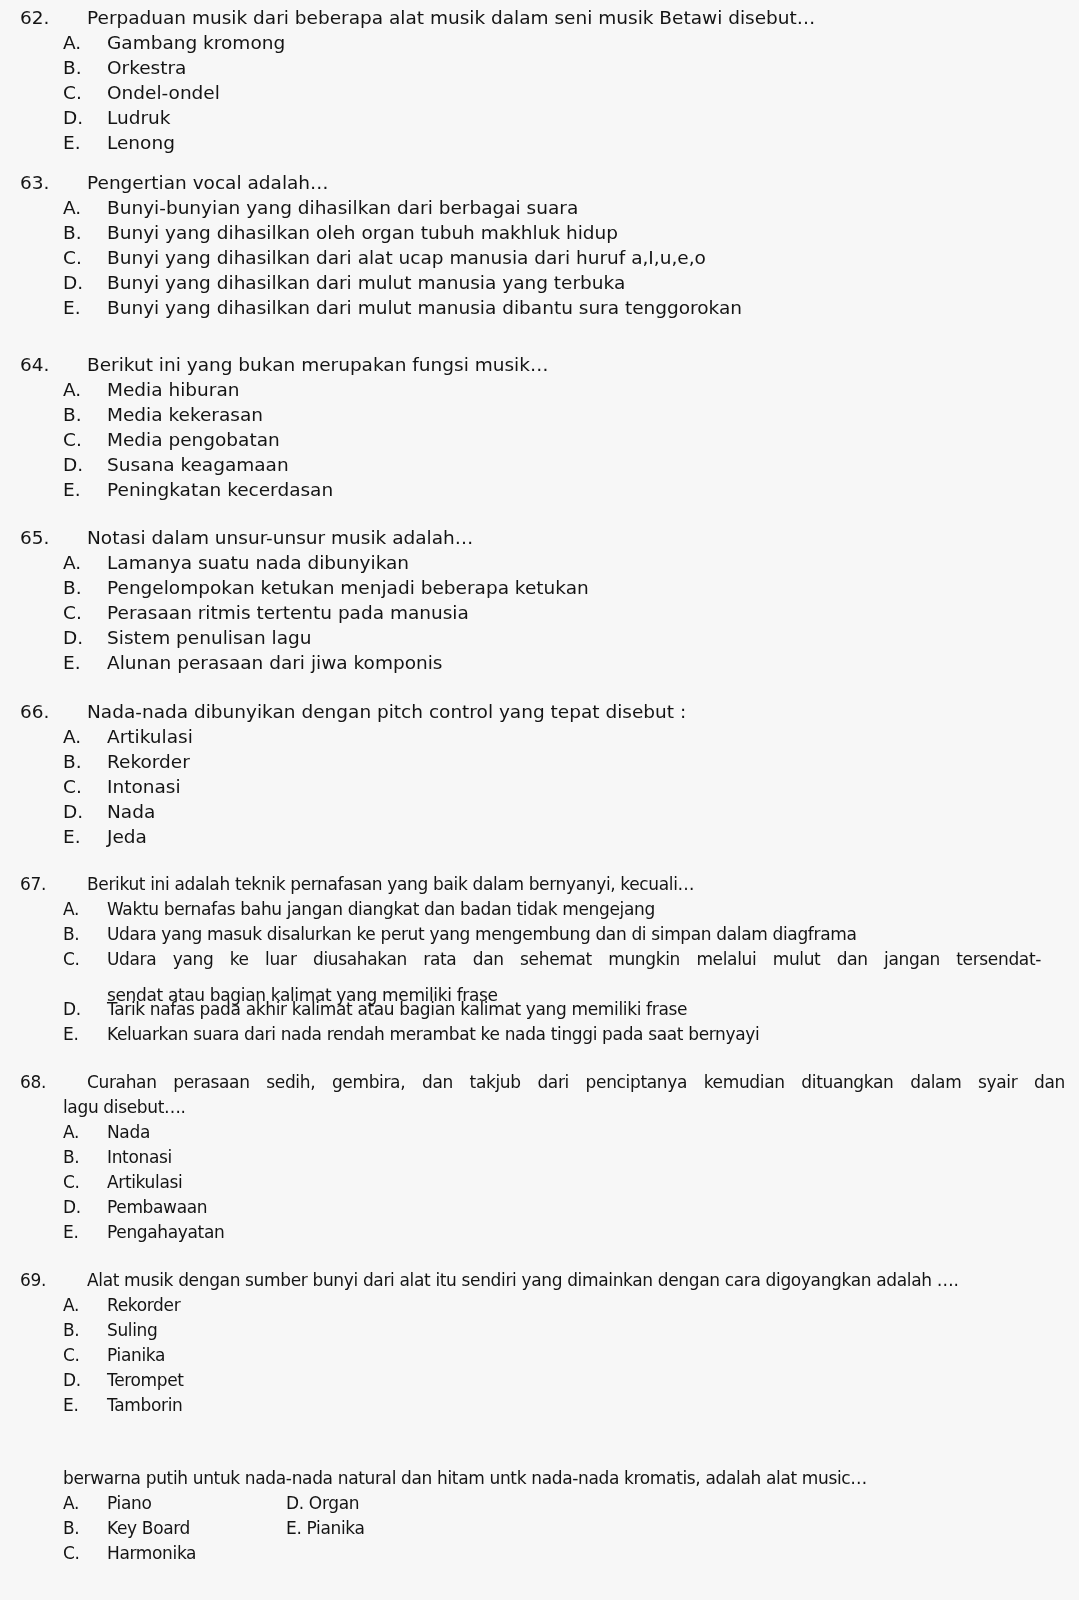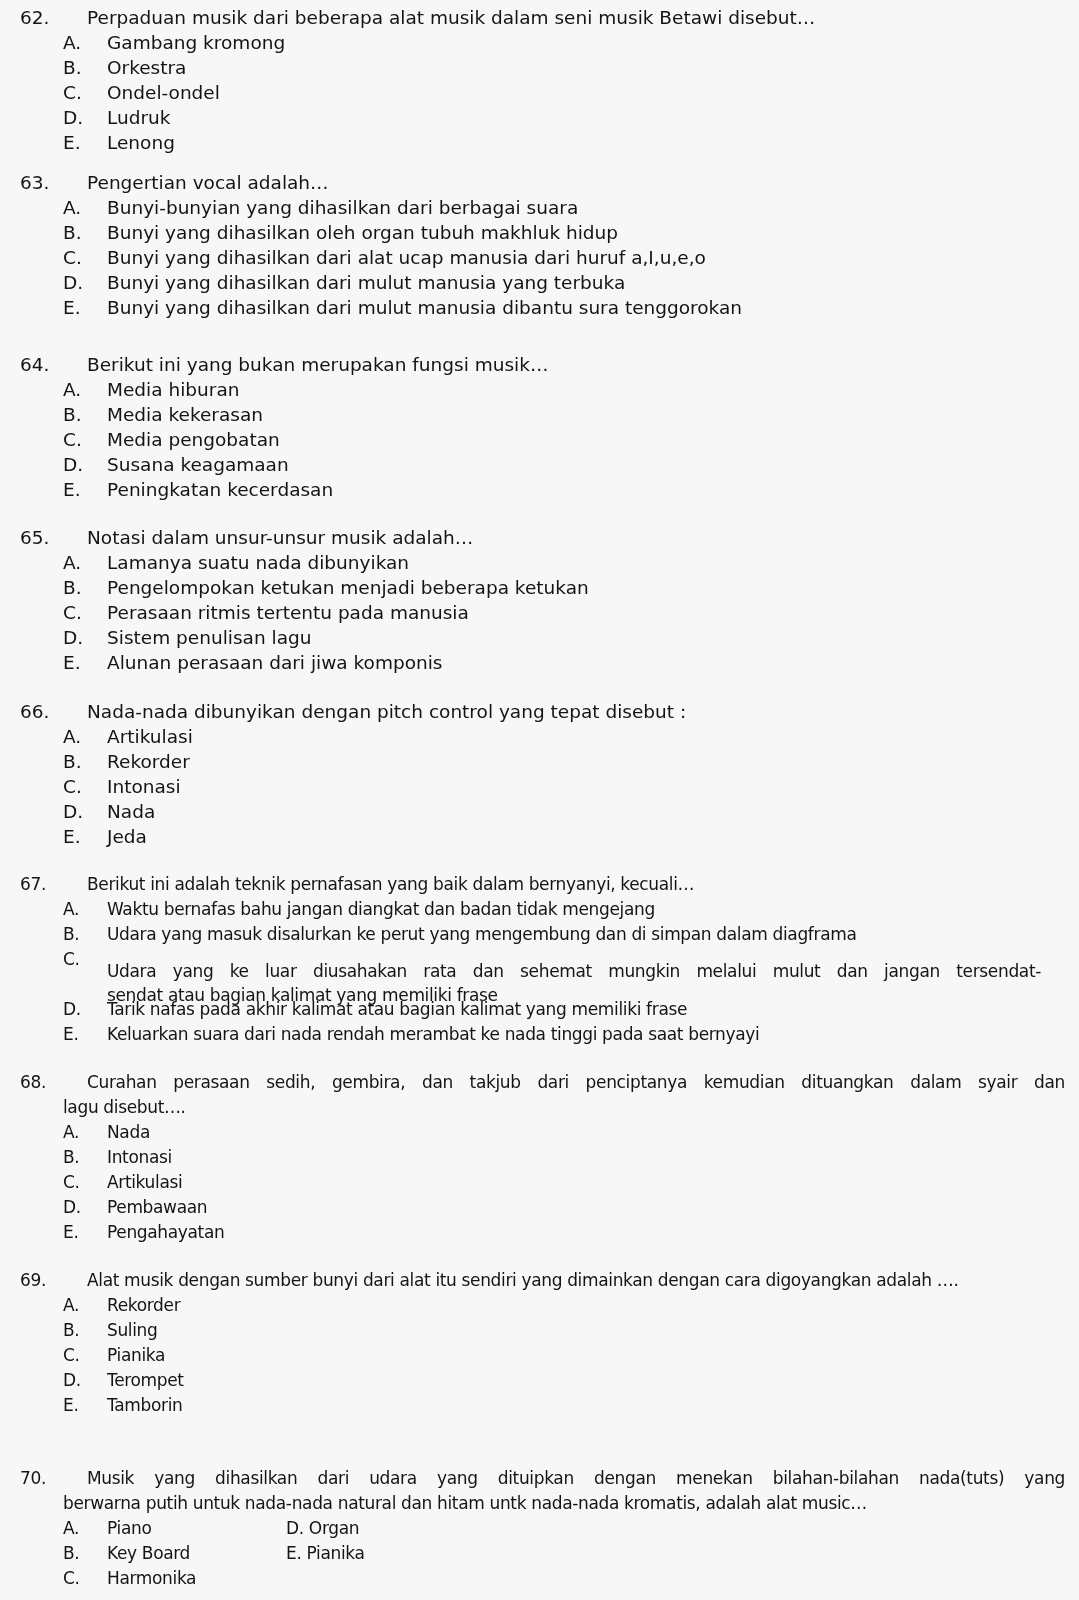--- a/index.html
+++ b/index.html
@@ -13,21 +13,21 @@
   .page { position: relative; width: 1006px; height: 1600px; }
   .q { position: absolute; left: 0; width: 1079px; }
   .qline { position: relative; height: 25px; line-height: 25px; white-space: nowrap; }
   .qnum { position: absolute; left: 20px; top: 0; }
   .qtext { position: absolute; left: 63px; top: 0; margin-left: 24px; }
   .qtext.justify { width: 978px; white-space: normal; text-align: justify; text-align-last: justify; }
   .cont { position: absolute; left: 63px; top: 0; }
   .opt { position: relative; height: 25px; line-height: 25px; white-space: nowrap; }
   .olet { position: absolute; left: 63px; top: 0; }
   .otext { position: absolute; left: 107px; top: 0; text-align: center; }
-  .otext.justify { width: 934px; white-space: normal; text-align: justify; text-align-last: justify; margin-top: 12px; }
+  .otext.justify { width: 934px; white-space: normal; text-align: justify; text-align-last: justify; }
   .ocont { position: absolute; left: 107px; top: 0; margin-top: 11px; }
   .opt2 { position: absolute; left: 286px; top: 0; }
   .cond { font-size: 17px; letter-spacing: -0.35px; }
 </style>
 </head>
 <body>
 
 <div class="page">
 
   <div class="q" style="top:5px">
@@ -247,24 +247,20 @@
         <span class="otext">Terompet</span>
       </div>
     <div class="opt">
         <span class="olet">E.</span>
         <span class="otext">Tamborin</span>
       </div>
   </div>
 
   <div class="q cond" style="top:1466px">
     <div class="qline">
-        <span class="qnum">70.</span>
-        <span class="qtext justify">Musik yang dihasilkan dari udara yang dituipkan dengan menekan bilahan-bilahan nada(tuts) yang</span>
-      </div>
-    <div class="qline">
         <span class="cont">berwarna putih untuk nada-nada natural dan hitam untk nada-nada kromatis, adalah alat music…</span>
       </div>
     <div class="opt">
         <span class="olet">A.</span>
         <span class="otext">Piano</span>
         <span class="opt2">D. Organ</span>
       </div>
     <div class="opt">
         <span class="olet">B.</span>
         <span class="otext">Key Board</span>

